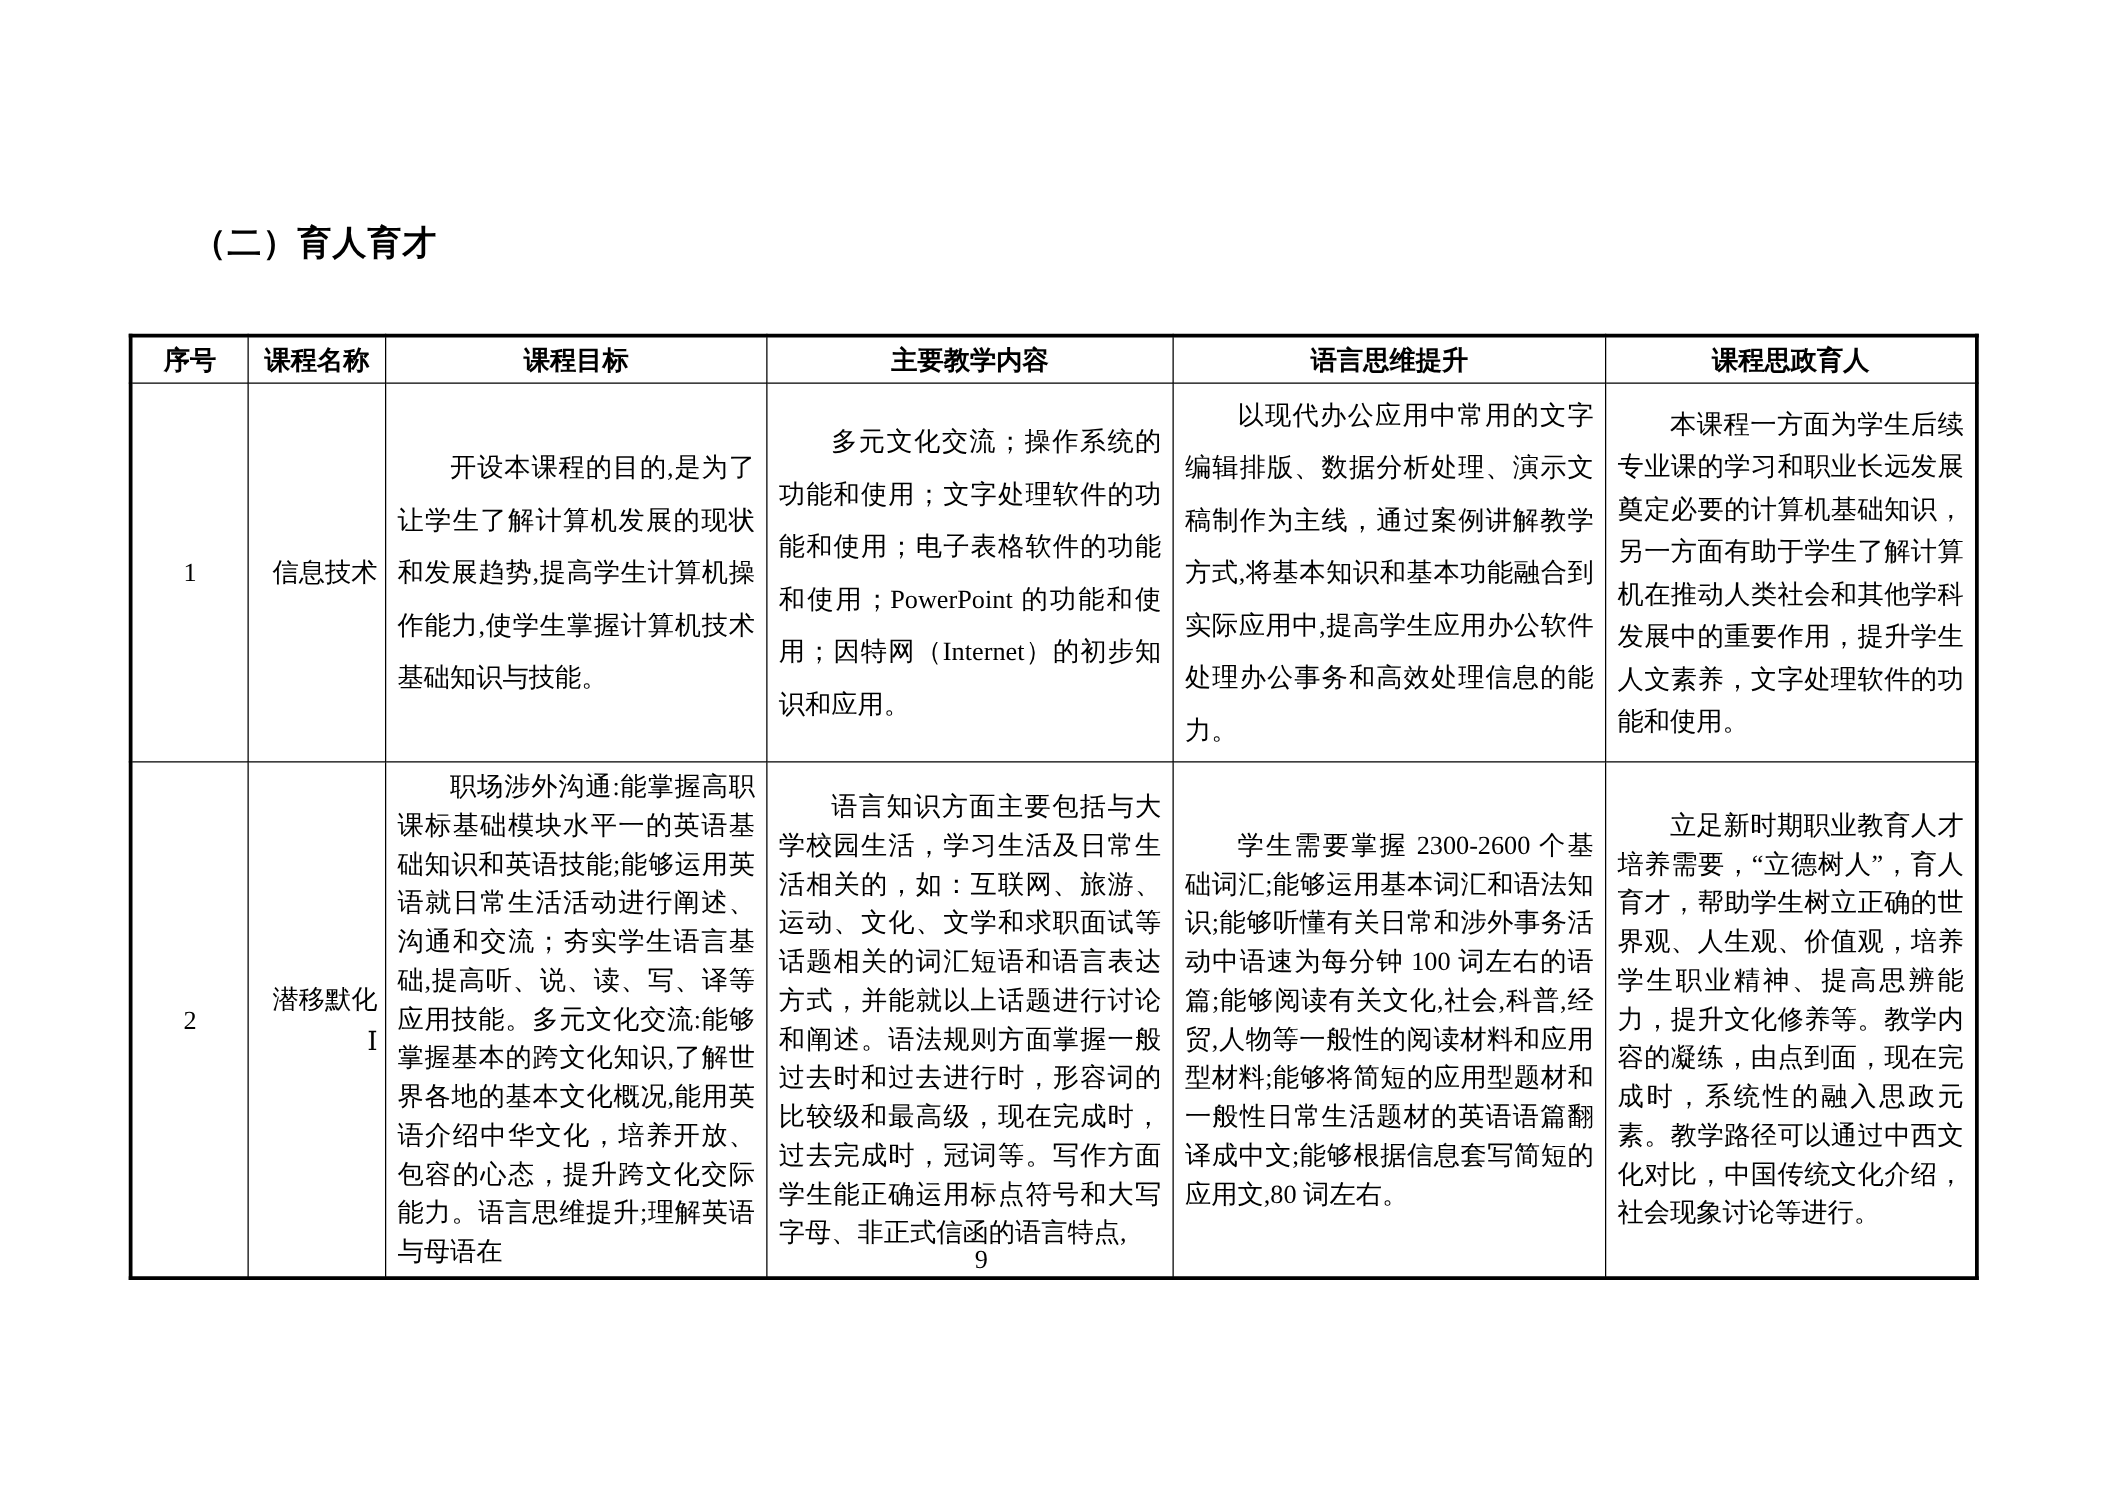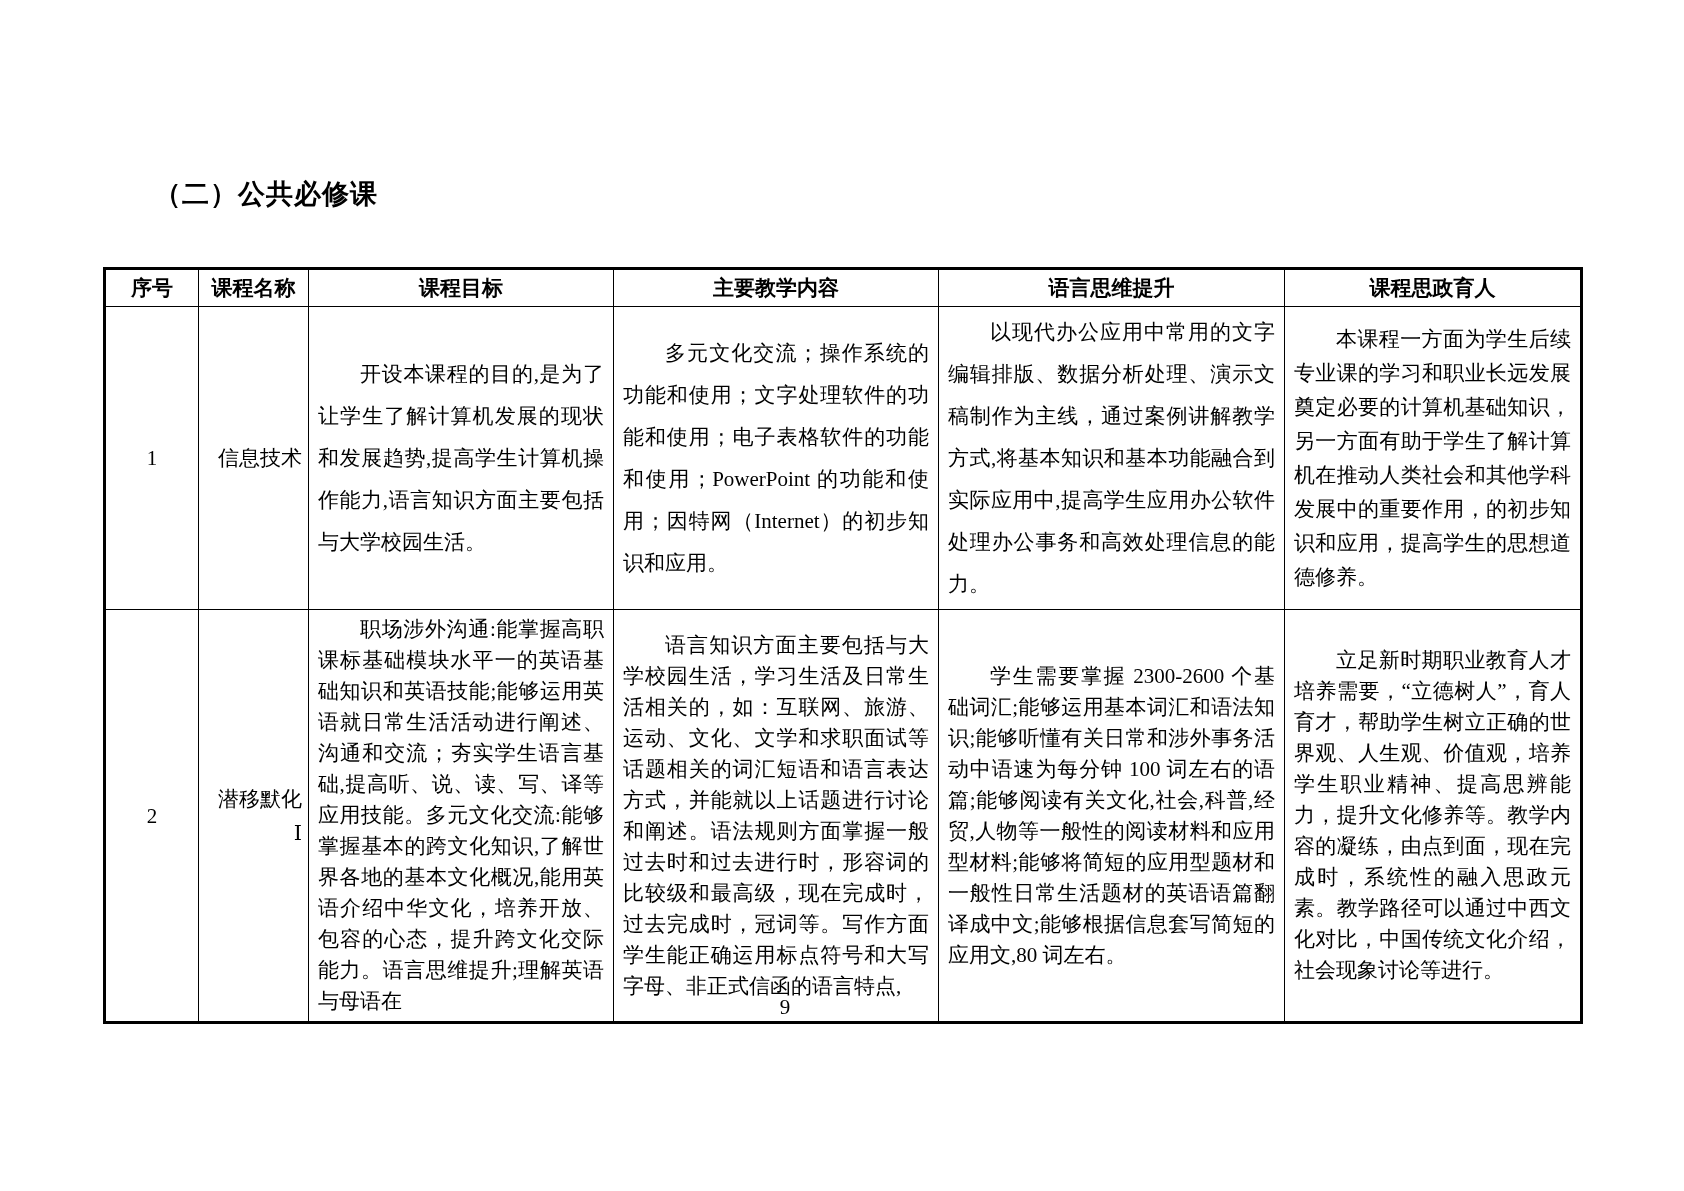--- a/index.html
+++ b/index.html
@@ -70,21 +70,21 @@
     left: 760px;
     top: 995px;
     width: 50px;
     text-align: center;
     font-size: 21px;
   }
 </style>
 </head>
 <body>
 
-<div class="doc-title">（二）公共必修课</div>
+<div class="doc-title">（二）育人育才</div>
 
 <table class="courses">
   <colgroup>
     <col style="width:94px">
     <col style="width:110px">
     <col style="width:305px">
     <col style="width:325px">
     <col style="width:346px">
     <col style="width:297px">
   </colgroup>
@@ -95,24 +95,24 @@
       <th>课程目标</th>
       <th>主要教学内容</th>
       <th>语言思维提升</th>
       <th>课程思政育人</th>
     </tr>
   </thead>
   <tbody>
     <tr class="row1">
       <td class="c-no">1</td>
       <td class="c-name">信息技术</td>
-      <td class="c-text">开设本课程的目的,是为了让学生了解计算机发展的现状和发展趋势,提高学生计算机操作能力,语言知识方面主要包括与大学校园生活。</td>
+      <td class="c-text">开设本课程的目的,是为了让学生了解计算机发展的现状和发展趋势,提高学生计算机操作能力,使学生掌握计算机技术基础知识与技能。</td>
       <td class="c-text">多元文化交流；操作系统的功能和使用；文字处理软件的功能和使用；电子表格软件的功能和使用；PowerPoint 的功能和使用；因特网（Internet）的初步知识和应用。</td>
       <td class="c-text">以现代办公应用中常用的文字编辑排版、数据分析处理、演示文稿制作为主线，通过案例讲解教学方式,将基本知识和基本功能融合到实际应用中,提高学生应用办公软件处理办公事务和高效处理信息的能力。</td>
-      <td class="c-text c-ideology">本课程一方面为学生后续专业课的学习和职业长远发展奠定必要的计算机基础知识，另一方面有助于学生了解计算机在推动人类社会和其他学科发展中的重要作用，的初步知识和应用，提高学生的思想道德修养。</td>
+      <td class="c-text c-ideology">本课程一方面为学生后续专业课的学习和职业长远发展奠定必要的计算机基础知识，另一方面有助于学生了解计算机在推动人类社会和其他学科发展中的重要作用，提升学生人文素养，文字处理软件的功能和使用。</td>
     </tr>
     <tr class="row2">
       <td class="c-no">2</td>
       <td class="c-name">潜移默化 Ⅰ</td>
       <td class="c-text">职场涉外沟通:能掌握高职课标基础模块水平一的英语基础知识和英语技能;能够运用英语就日常生活活动进行阐述、沟通和交流；夯实学生语言基础,提高听、说、读、写、译等应用技能。多元文化交流:能够掌握基本的跨文化知识,了解世界各地的基本文化概况,能用英语介绍中华文化，培养开放、包容的心态，提升跨文化交际能力。语言思维提升;理解英语与母语在</td>
       <td class="c-text">语言知识方面主要包括与大学校园生活，学习生活及日常生活相关的，如：互联网、旅游、运动、文化、文学和求职面试等话题相关的词汇短语和语言表达方式，并能就以上话题进行讨论和阐述。语法规则方面掌握一般过去时和过去进行时，形容词的比较级和最高级，现在完成时，过去完成时，冠词等。写作方面学生能正确运用标点符号和大写字母、非正式信函的语言特点,</td>
       <td class="c-text">学生需要掌握 2300-2600 个基础词汇;能够运用基本词汇和语法知识;能够听懂有关日常和涉外事务活动中语速为每分钟 100 词左右的语篇;能够阅读有关文化,社会,科普,经贸,人物等一般性的阅读材料和应用型材料;能够将简短的应用型题材和一般性日常生活题材的英语语篇翻译成中文;能够根据信息套写简短的应用文,80 词左右。</td>
       <td class="c-text c-ideology">立足新时期职业教育人才培养需要，“立德树人”，育人育才，帮助学生树立正确的世界观、人生观、价值观，培养学生职业精神、提高思辨能力，提升文化修养等。教学内容的凝练，由点到面，现在完成时，系统性的融入思政元素。教学路径可以通过中西文化对比，中国传统文化介绍，社会现象讨论等进行。</td>
     </tr>
   </tbody>

